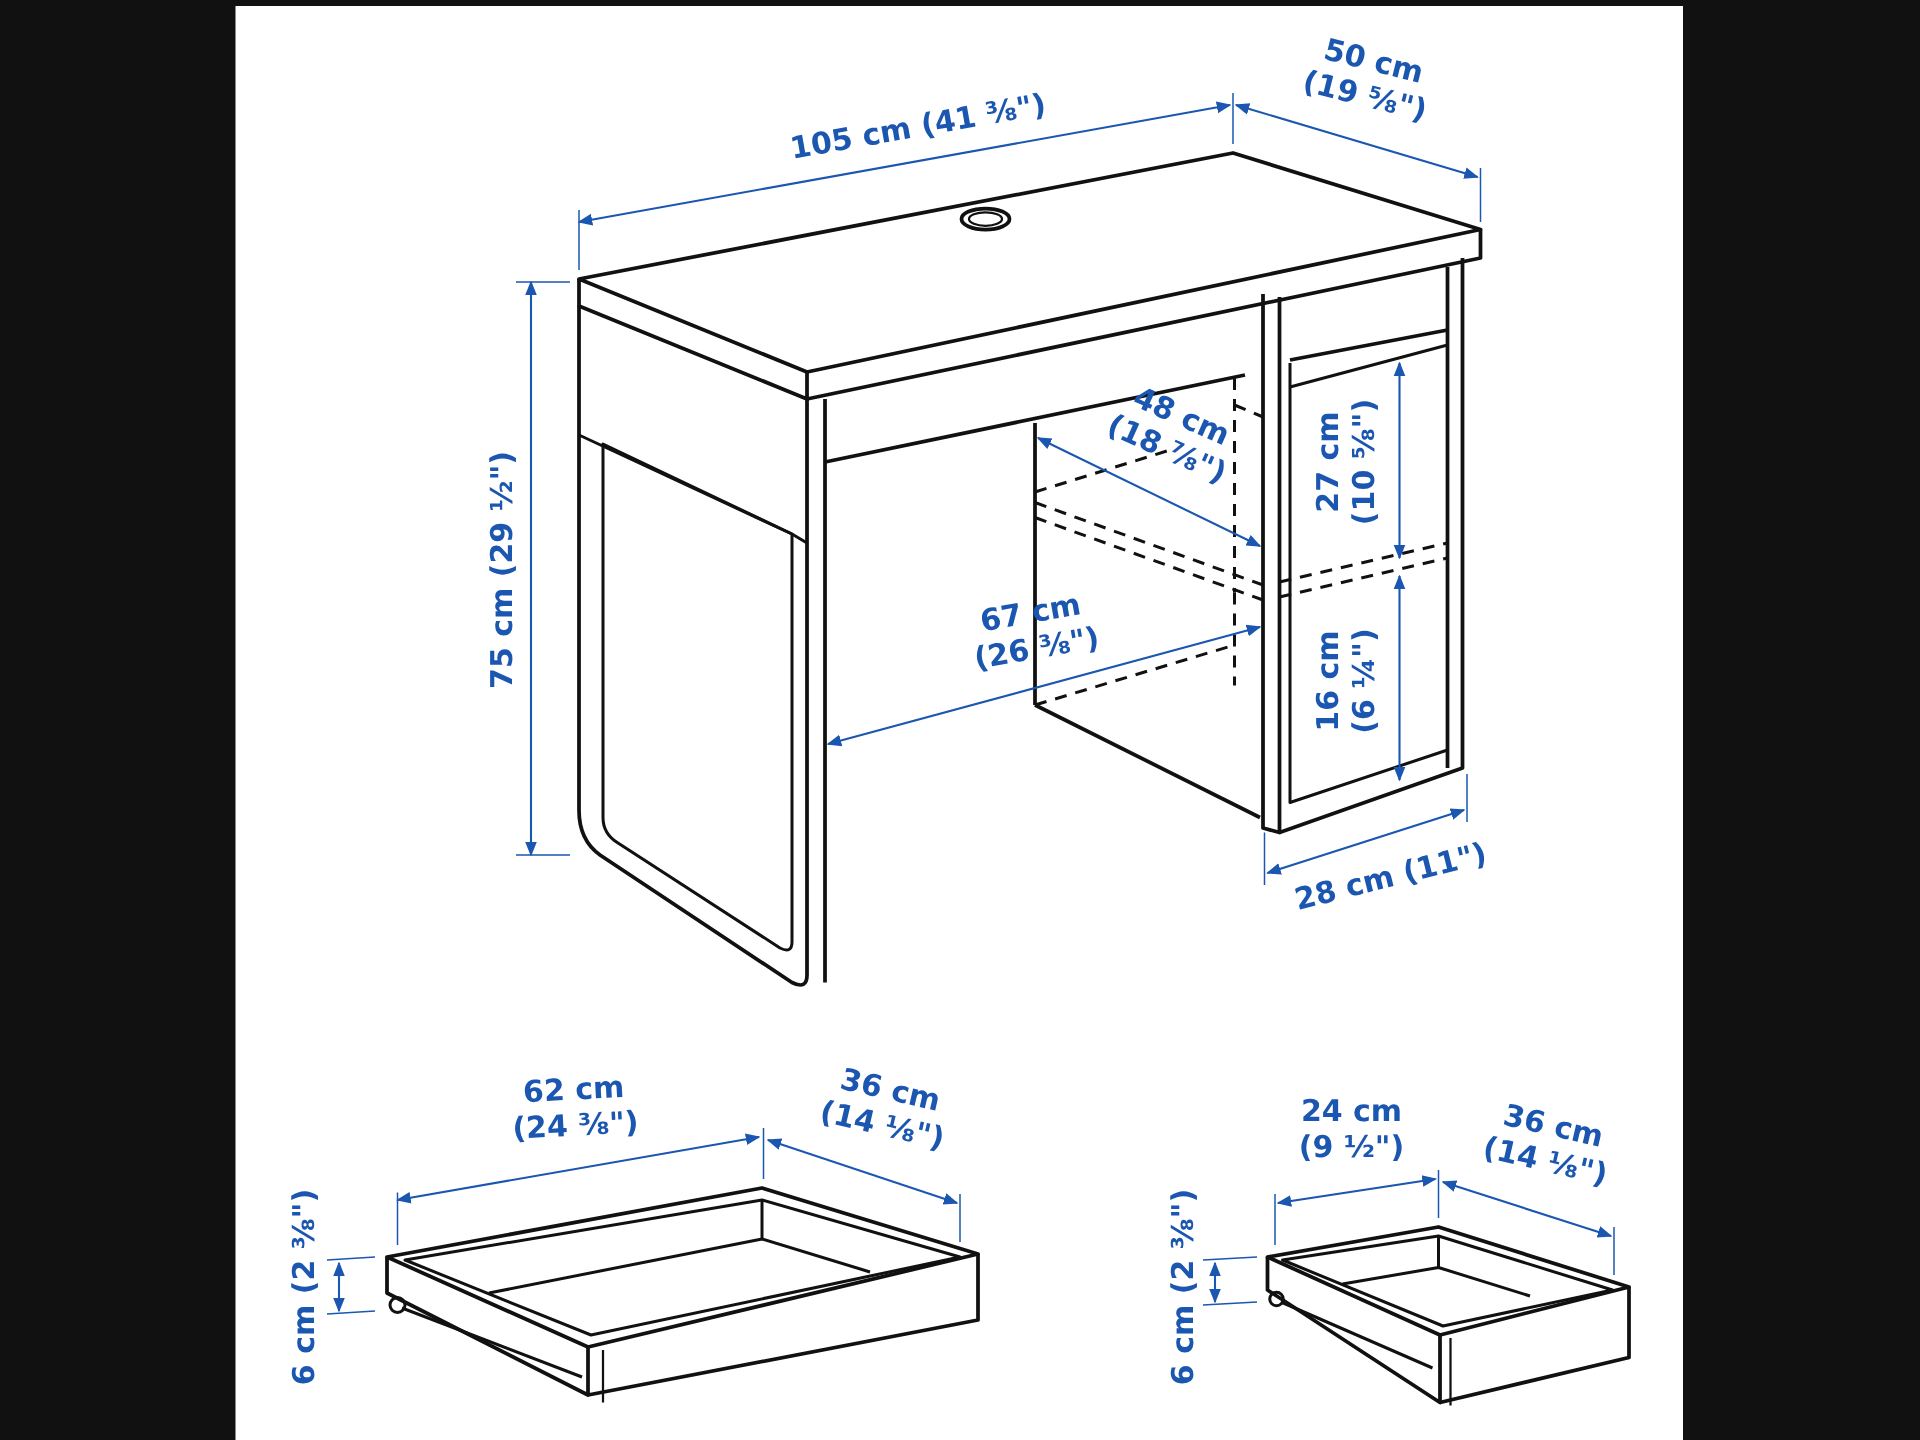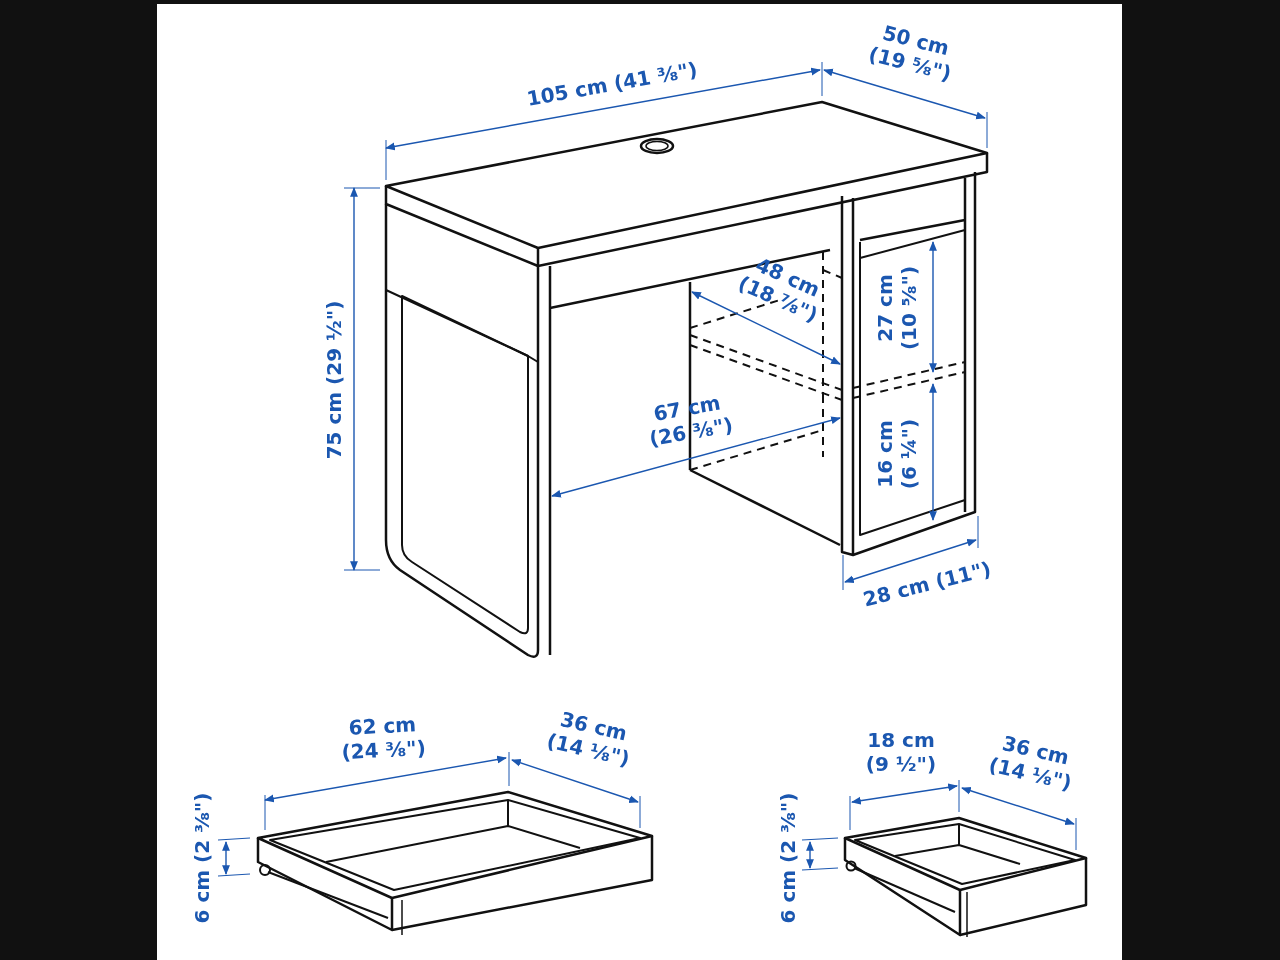--- a/index.html
+++ b/index.html
@@ -159,20 +159,20 @@
   <span>62 cm</span>
   <span>(24 ⅜")</span>
 </div>
 <div class="lbl" style="left:536px; top:714px; width:110px; transform:rotate(13deg);">
   <span>36 cm</span>
   <span>(14 ⅛")</span>
 </div>
 <div class="lbl" style="left:127px; top:846px; width:150px; transform:rotate(-90deg);">6 cm (2 ⅜")</div>
 
 <div class="lbl" style="left:846px; top:728px; width:110px;">
-  <span>18 cm</span>
+  <span>24 cm</span>
   <span>(9 ½")</span>
 </div>
 <div class="lbl" style="left:978px; top:738px; width:110px; transform:rotate(13deg);">
   <span>36 cm</span>
   <span>(14 ⅛")</span>
 </div>
 <div class="lbl" style="left:713px; top:846px; width:150px; transform:rotate(-90deg);">6 cm (2 ⅜")</div>
 
 </body></html>

